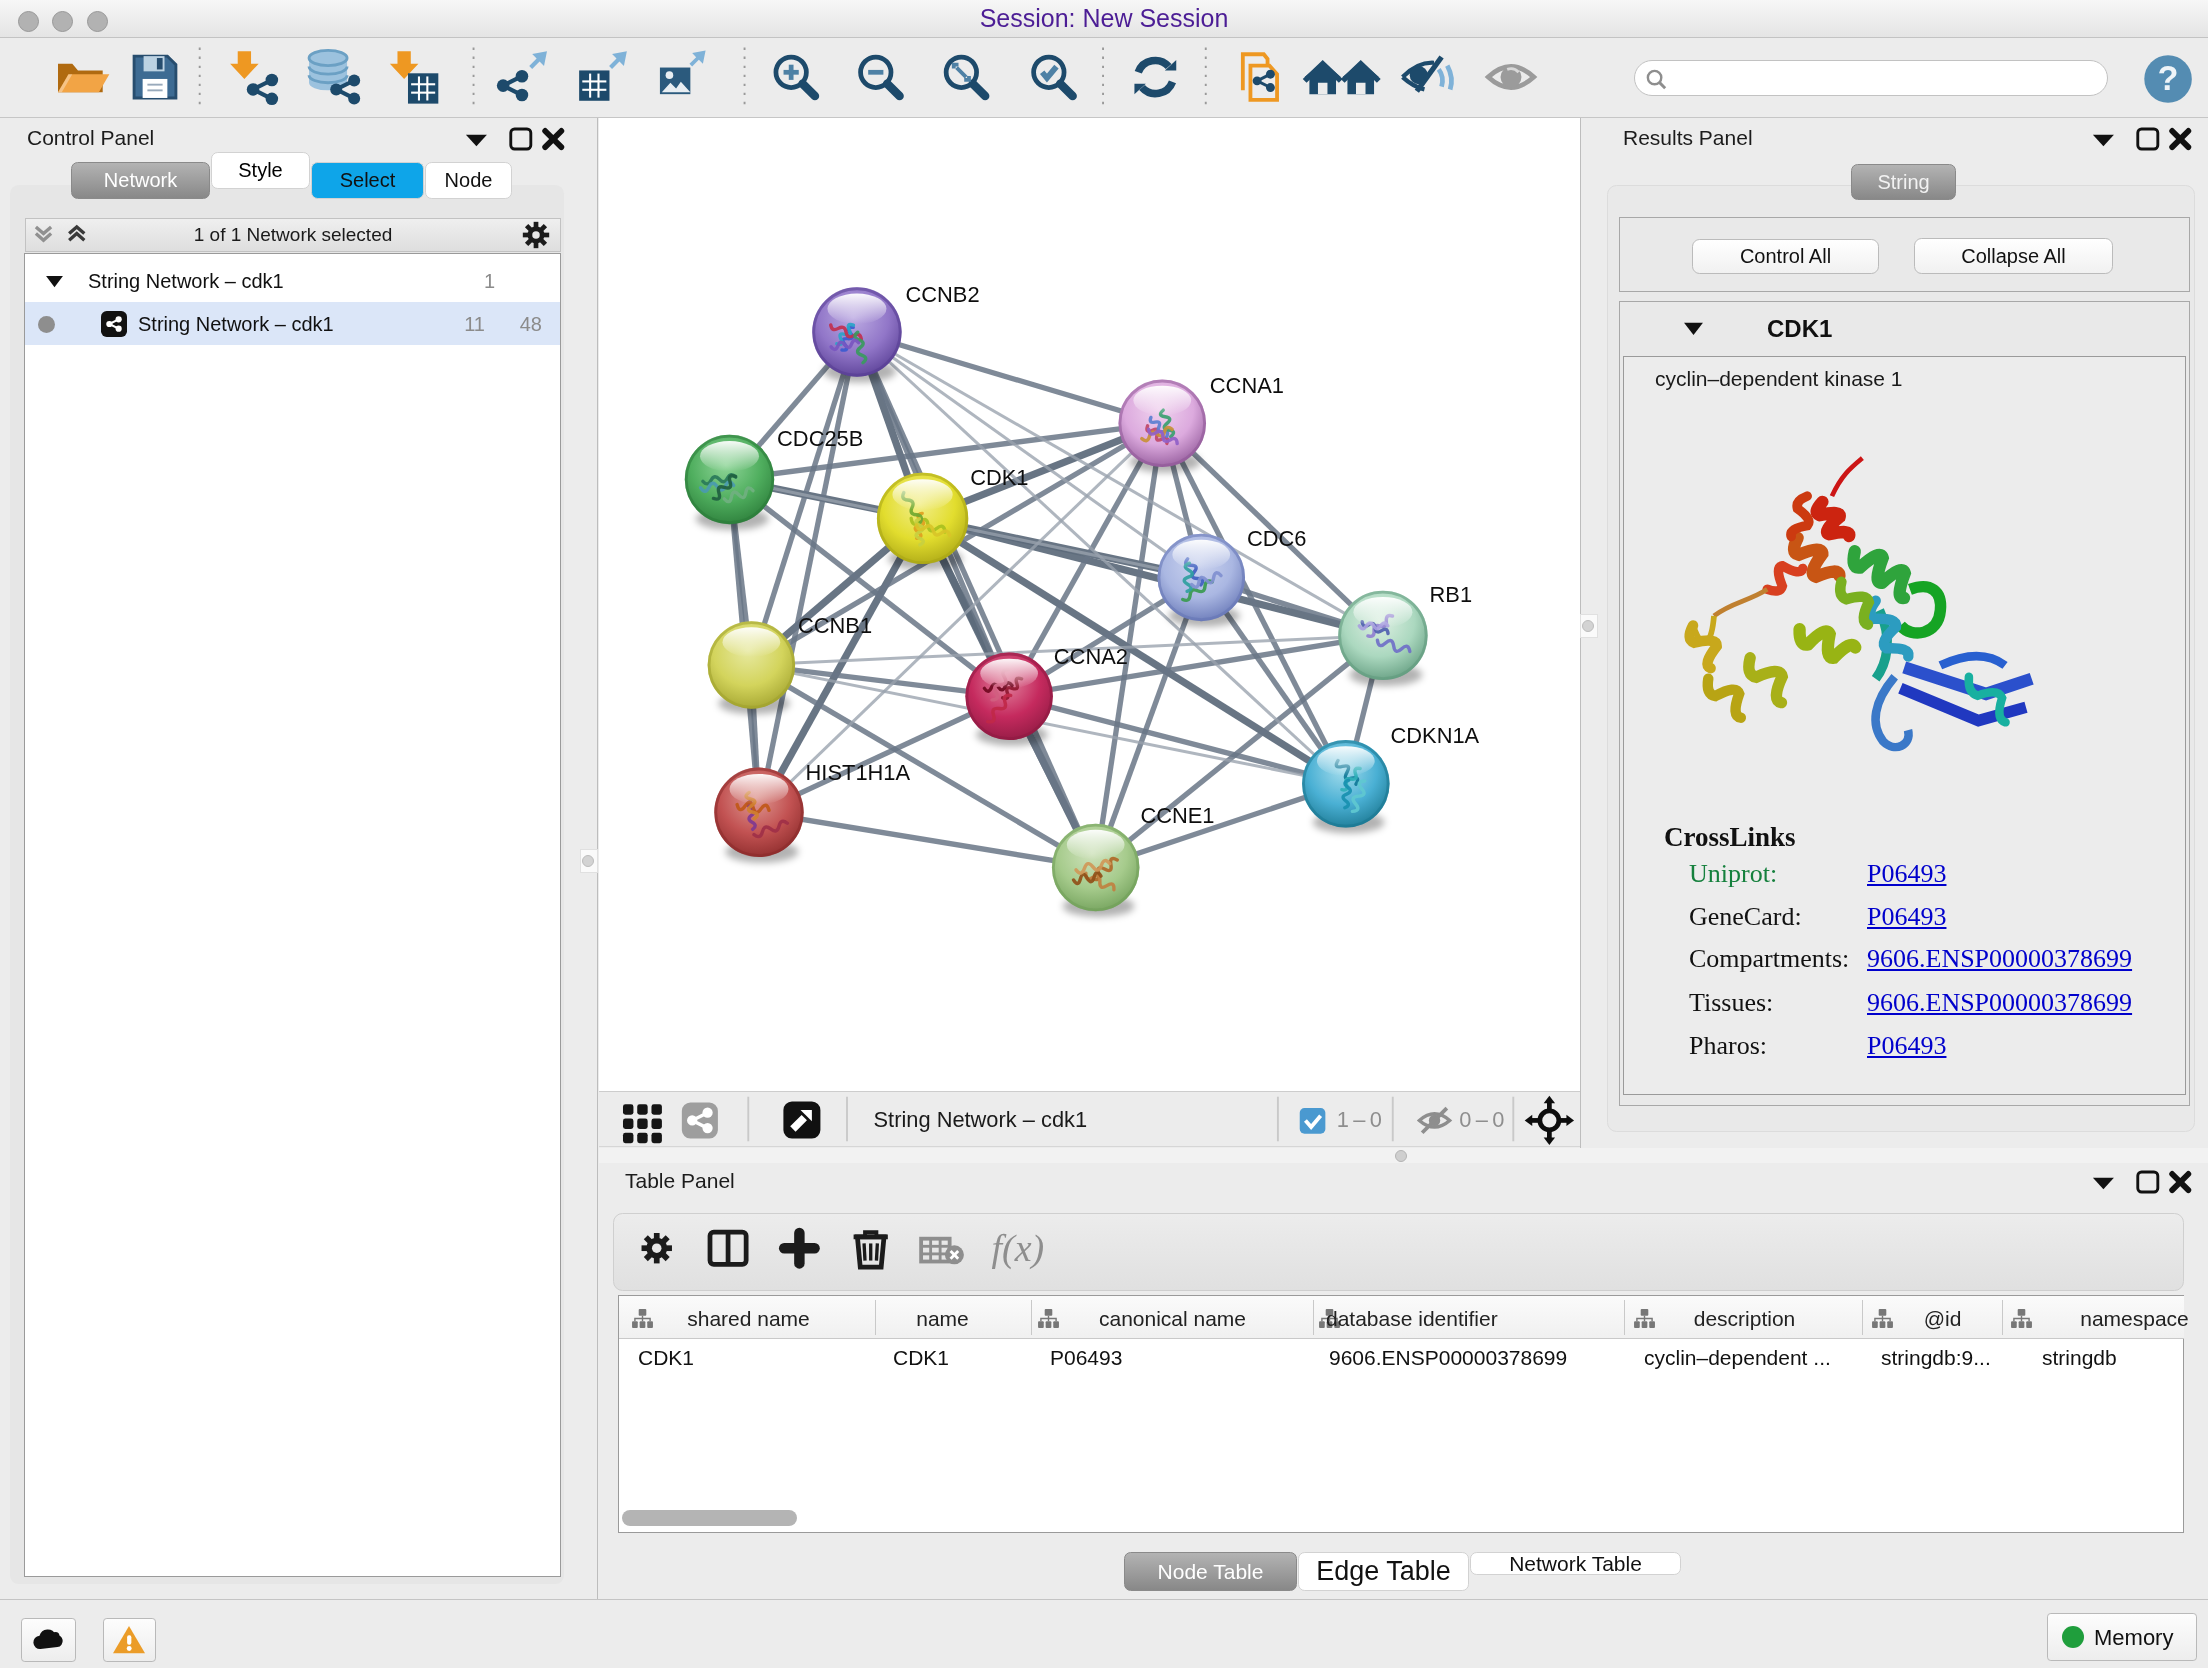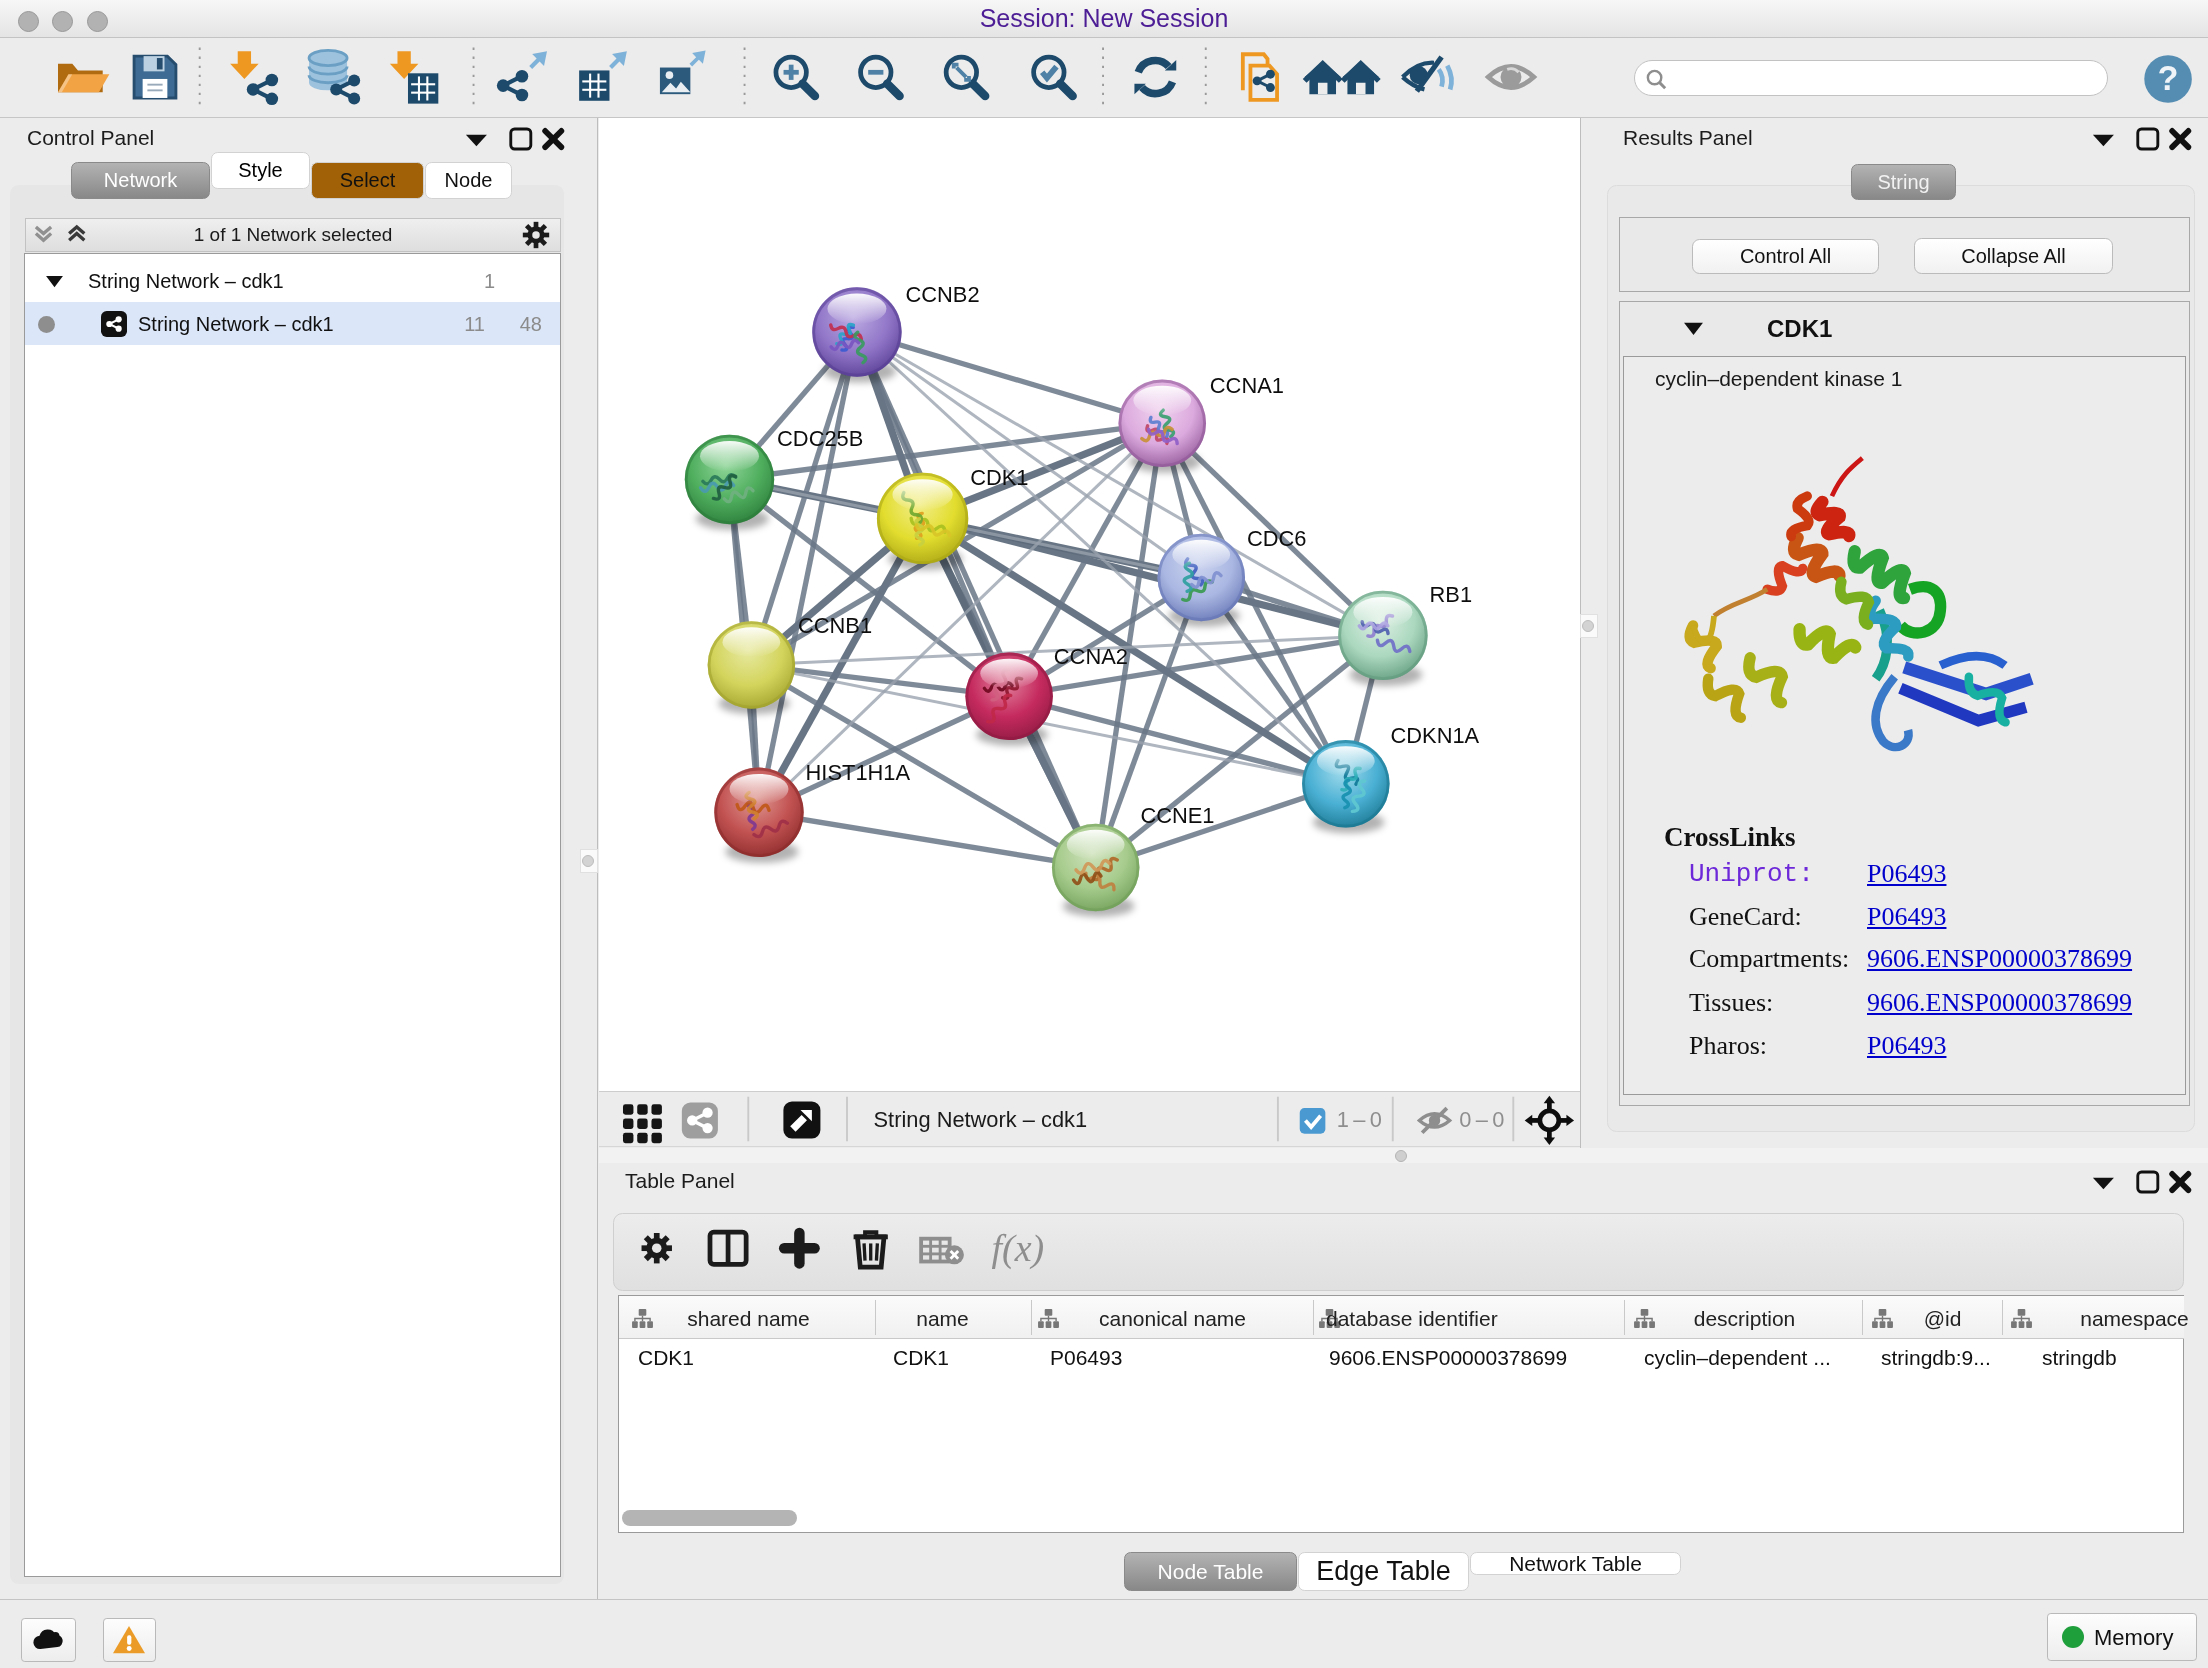--- a/index.html
+++ b/index.html
@@ -181,21 +181,21 @@
 <svg class="abs" style="left:464px;top:126px" width="105" height="27" viewBox="0 0 110 28">
     <path d="M2,9 h22 l-11,12 z" fill="#111"></path>
     <rect x="49" y="3" width="21" height="21" rx="4" fill="none" stroke="#111" stroke-width="3"></rect>
     <g stroke="#111" stroke-width="6" stroke-linecap="round">
       <line x1="85" y1="5" x2="102" y2="22"></line>
       <line x1="102" y1="5" x2="85" y2="22"></line>
     </g>
   </svg>
 <div class="abs" style="left:71px;top:162px;width:139px;height:37px;background:linear-gradient(#b3b3b3,#888);color:#fff;border:1px solid #8a8a8a;border-radius:6.7px;z-index:3;font-size:20px;display:flex;align-items:center;justify-content:center">Network</div>
 <div class="abs" style="left:211px;top:152px;width:99px;height:37px;background:#fff;color:#000000;border:1px solid #d2d2d2;border-radius:6.7px;z-index:3;font-size:20px;display:flex;align-items:center;justify-content:center">Style</div>
-<div class="abs" style="left:311px;top:162px;width:113px;height:37px;background:#a16207;color:#111;border:1px solid #d2d2d2;border-radius:6.7px;z-index:3;font-size:20px;display:flex;align-items:center;justify-content:center">Select</div>
+<div class="abs" style="left:311px;top:162px;width:113px;height:37px;background:#0ea5e9;color:#111;border:1px solid #d2d2d2;border-radius:6.7px;z-index:3;font-size:20px;display:flex;align-items:center;justify-content:center">Select</div>
 <div class="abs" style="left:425px;top:162px;width:87px;height:37px;background:#fff;color:#111;border:1px solid #d2d2d2;border-radius:6.7px;z-index:3;font-size:20px;display:flex;align-items:center;justify-content:center">Node</div>
 <div class="abs" style="left:9.5px;top:185px;width:554px;height:1399px;background:#e6e6e6;border-radius:8.6px"></div>
 <div class="abs" style="left:25px;top:218px;width:536px;height:34px;background:linear-gradient(#efefef,#dedede);border:1px solid #c2c2c2"></div>
 <svg class="abs" style="left:34px;top:224px" width="57" height="21" viewBox="0 0 60 22">
     <g fill="none" stroke="#909090" stroke-width="3.5">
       <path d="M2,3 l8,7 8,-7"></path>
       <path d="M2,10 l8,7 8,-7"></path>
     </g>
     <g fill="none" stroke="#3a3a3a" stroke-width="3.5">
       <path d="M37,10 l8,-7 8,7"></path>
@@ -549,21 +549,21 @@
     <path d="M252,250 C230,276 226,300 240,318 C252,330 270,322 266,306" stroke="#3a78c8" stroke-width="9" fill="none"></path>
     <path d="M262,240 L348,268 L396,252" stroke="#2b50cc" stroke-width="13" fill="none"></path>
     <path d="M258,262 L340,296 L390,282" stroke="#2038c0" stroke-width="12" fill="none"></path>
     <path d="M300,238 C330,224 352,226 368,238" stroke="#2860d0" stroke-width="9" fill="none"></path>
     <path d="M160,60 Q147.4,64.9 149.8,73.1 Q165.9,84.5 160.2,90.9 Q140.7,94.2 143.2,102.4" fill="none" stroke="#cc3a10" stroke-width="10" stroke-linecap="round"></path>
     <path d="M196,150 Q191.9,165 201.2,168.5 Q222.8,161.7 224.8,171.5 Q214.6,191.6 223.9,195.2" fill="none" stroke="#7ab020" stroke-width="11" stroke-linecap="round"></path>
     <path d="M62,186 C60,210 52,230 40,196" stroke="#c8a81c" stroke-width="6" fill="none"></path>
     <path d="M330,250 Q328.5,266.3 339.1,269.8 Q360.8,261.7 364.9,272.2 Q357.8,294.3 368.5,297.8" fill="none" stroke="#18b0a0" stroke-width="9" stroke-linecap="round"></path>
   </svg>
 <div class="abs" style="left:1664px;top:822px;font-family:'Liberation Serif',serif;font-size:27px;font-weight:bold;color:#111">CrossLinks</div>
-<div class="abs" style="left:1689px;top:859px;font-family:Liberation Mono, monospace;font-size:26px;color:#6d28d9">Uniprot:</div>
+<div class="abs" style="left:1689px;top:859px;font-family:Liberation Serif, serif;font-size:26px;color:#15803d">Uniprot:</div>
 <div class="abs" style="left:1867px;top:859px;font-family:'Liberation Serif',serif;font-size:26px;color:#0000cc;text-decoration:underline">P06493</div>
 <div class="abs" style="left:1689px;top:902px;font-family:'Liberation Serif',serif;font-size:26px;color:#111">GeneCard:</div>
 <div class="abs" style="left:1867px;top:902px;font-family:'Liberation Serif',serif;font-size:26px;color:#0000cc;text-decoration:underline">P06493</div>
 <div class="abs" style="left:1689px;top:944px;font-family:'Liberation Serif',serif;font-size:26px;color:#111">Compartments:</div>
 <div class="abs" style="left:1867px;top:944px;font-family:'Liberation Serif',serif;font-size:26px;color:#0000cc;text-decoration:underline">9606.ENSP00000378699</div>
 <div class="abs" style="left:1689px;top:988px;font-family:'Liberation Serif',serif;font-size:26px;color:#111">Tissues:</div>
 <div class="abs" style="left:1867px;top:988px;font-family:'Liberation Serif',serif;font-size:26px;color:#0000cc;text-decoration:underline">9606.ENSP00000378699</div>
 <div class="abs" style="left:1689px;top:1031px;font-family:'Liberation Serif',serif;font-size:26px;color:#111">Pharos:</div>
 <div class="abs" style="left:1867px;top:1031px;font-family:'Liberation Serif',serif;font-size:26px;color:#0000cc;text-decoration:underline">P06493</div>
 <div class="abs" style="left:1580px;top:614px;width:18px;height:24px;background:#fafafa;border:1px solid #e0e0e0"></div>

